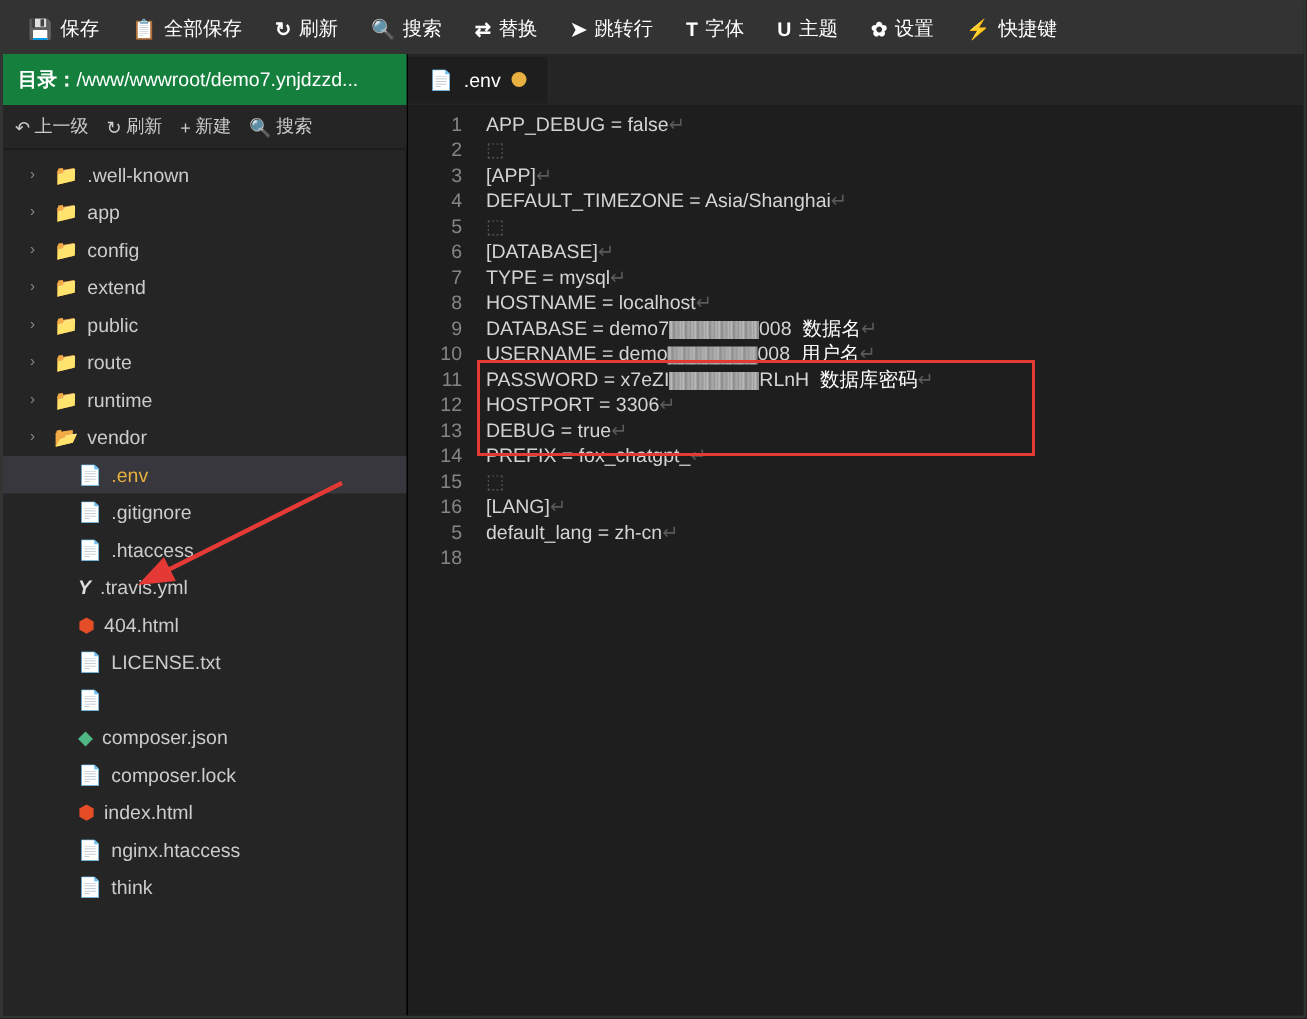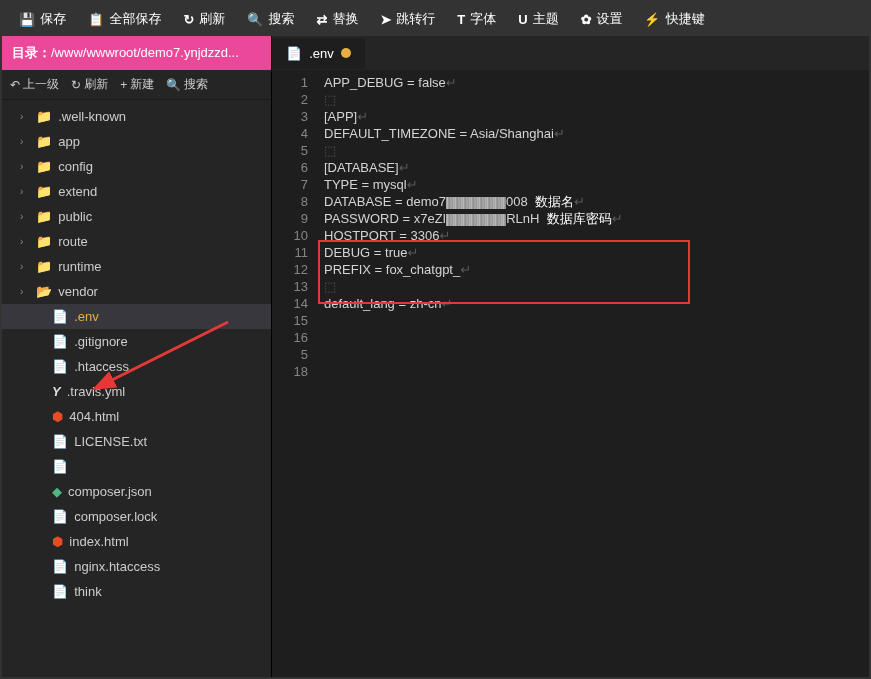--- a/index.html
+++ b/index.html
@@ -3,21 +3,21 @@
 <meta charset="utf-8">
 <style>
 *{margin:0;padding:0;box-sizing:border-box;font-family:"Microsoft YaHei",Arial,sans-serif}
 body{background:#1e1e1e;color:#ccc;font-size:12px;width:871px;height:679px;overflow:hidden;position:relative}
 .container{border:2px solid #333;width:871px;height:679px;background:#1e1e1e;display:flex;flex-direction:column}
 .toolbar{background:#333;height:34px;display:flex;align-items:center;padding:0 6px;gap:0}
 .tool-btn{color:#fff;padding:8px 11px;font-size:13px;cursor:pointer;display:flex;align-items:center;gap:5px}
 .tool-btn .ic{font-weight:bold}
 .main{flex:1;display:flex;position:relative;overflow:hidden}
 .sidebar{width:270px;background:#252526;display:flex;flex-direction:column;border-right:1px solid #000}
-.path-bar{background:#ec4899;padding:8px 10px;color:#fff;font-size:13px;white-space:nowrap;overflow:hidden;text-overflow:ellipsis}
+.path-bar{background:#15803d;padding:8px 10px;color:#fff;font-size:13px;white-space:nowrap;overflow:hidden;text-overflow:ellipsis}
 .nav-bar{background:#252526;padding:6px 8px;display:flex;gap:12px;align-items:center;border-bottom:1px solid #1a1a1a}
 .nav-btn{color:#ccc;font-size:12px;cursor:pointer;display:flex;align-items:center;gap:3px}
 .tree{flex:1;overflow-y:auto;padding:4px 0}
 .tree-item{display:flex;align-items:center;padding:5px 6px 5px 18px;cursor:pointer;color:#ccc;font-size:13px;gap:6px;white-space:nowrap;overflow:hidden}
 .tree-item.sel{background:#37373d;color:#e8b040}
 .chev{width:10px;color:#888;font-size:10px}
 .fold-ic{color:#e8b040}
 .fold-ic.open{color:#e8b040}
 .file-ic{color:#aaa}
 .html-ic{color:#e44d26}
@@ -241,26 +241,29 @@
             <div class="ln">18</div>
           </div>
         <div class="code" id="code">
             <div class="ln">APP_DEBUG = false<span class="nl">↵</span></div>
             <div class="ln"><span class="nl">⬚</span></div>
             <div class="ln">[APP]<span class="nl">↵</span></div>
             <div class="ln">DEFAULT_TIMEZONE = Asia/Shanghai<span class="nl">↵</span></div>
             <div class="ln"><span class="nl">⬚</span></div>
             <div class="ln">[DATABASE]<span class="nl">↵</span></div>
             <div class="ln">TYPE = mysql<span class="nl">↵</span></div>
+            <div class="ln">HOSTNAME = localhost<span class="nl">↵</span></div>
             <div class="ln"><span>DATABASE = demo7</span><span class="censor" style="width:60px;height:12px"></span><span>008</span>  <span class="cn">数据名</span><span class="nl">↵</span></div>
+            <div class="ln"><span>USERNAME = demo</span><span class="censor" style="width:60px;height:12px"></span><span>008</span>  <span class="cn">用户名</span><span class="nl">↵</span></div>
             <div class="ln"><span>PASSWORD = x7eZI</span><span class="censor" style="width:60px;height:12px"></span><span>RLnH</span>  <span class="cn">数据库密码</span><span class="nl">↵</span></div>
             <div class="ln">HOSTPORT = 3306<span class="nl">↵</span></div>
             <div class="ln">DEBUG = true<span class="nl">↵</span></div>
             <div class="ln">PREFIX = fox_chatgpt_<span class="nl">↵</span></div>
             <div class="ln"><span class="nl">⬚</span></div>
+            <div class="ln">[LANG]<span class="nl">↵</span></div>
             <div class="ln">default_lang = zh-cn<span class="nl">↵</span></div>
           </div>
       </div>
     </div>
     <div class="hl-box" id="hlbox" style="top: 204px; left: 316px; width: 372px; height: 64px;"></div>
     <svg class="arrow" style="left:76px;top:276px;width:160px;height:90px">
       <defs>
           <marker id="ah" markerWidth="10" markerHeight="10" refX="2" refY="3" orient="auto">
             <path d="M0,0 L0,6 L8,3 z" fill="#e53935"></path>
           </marker>

